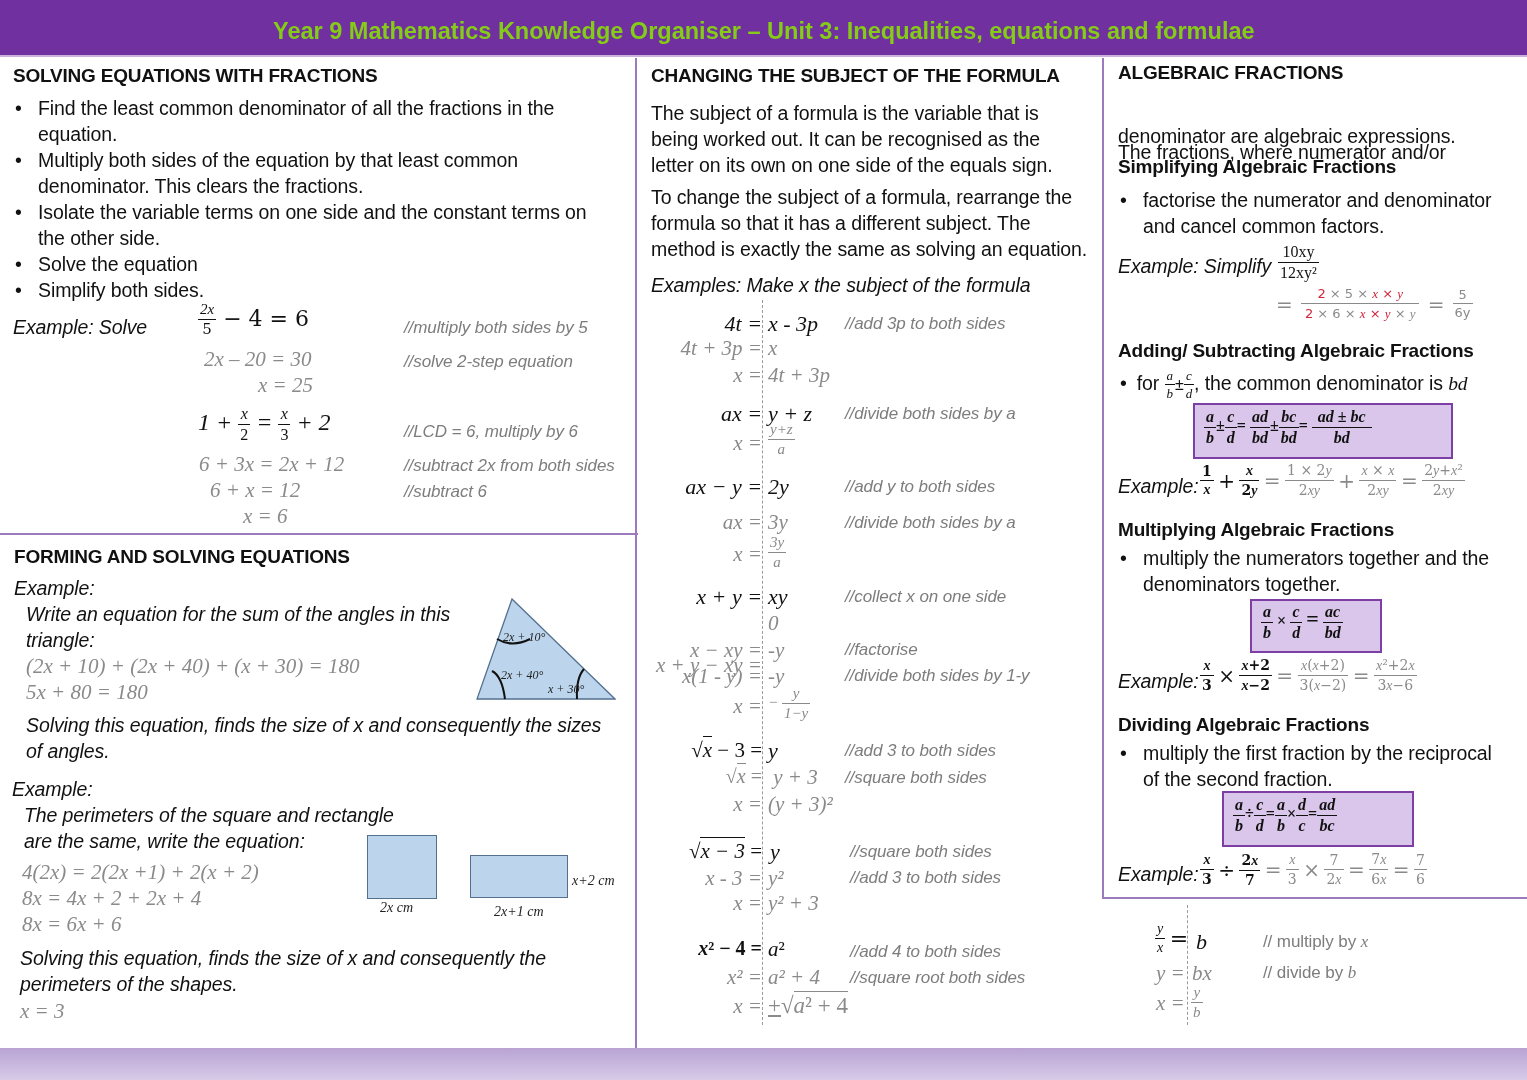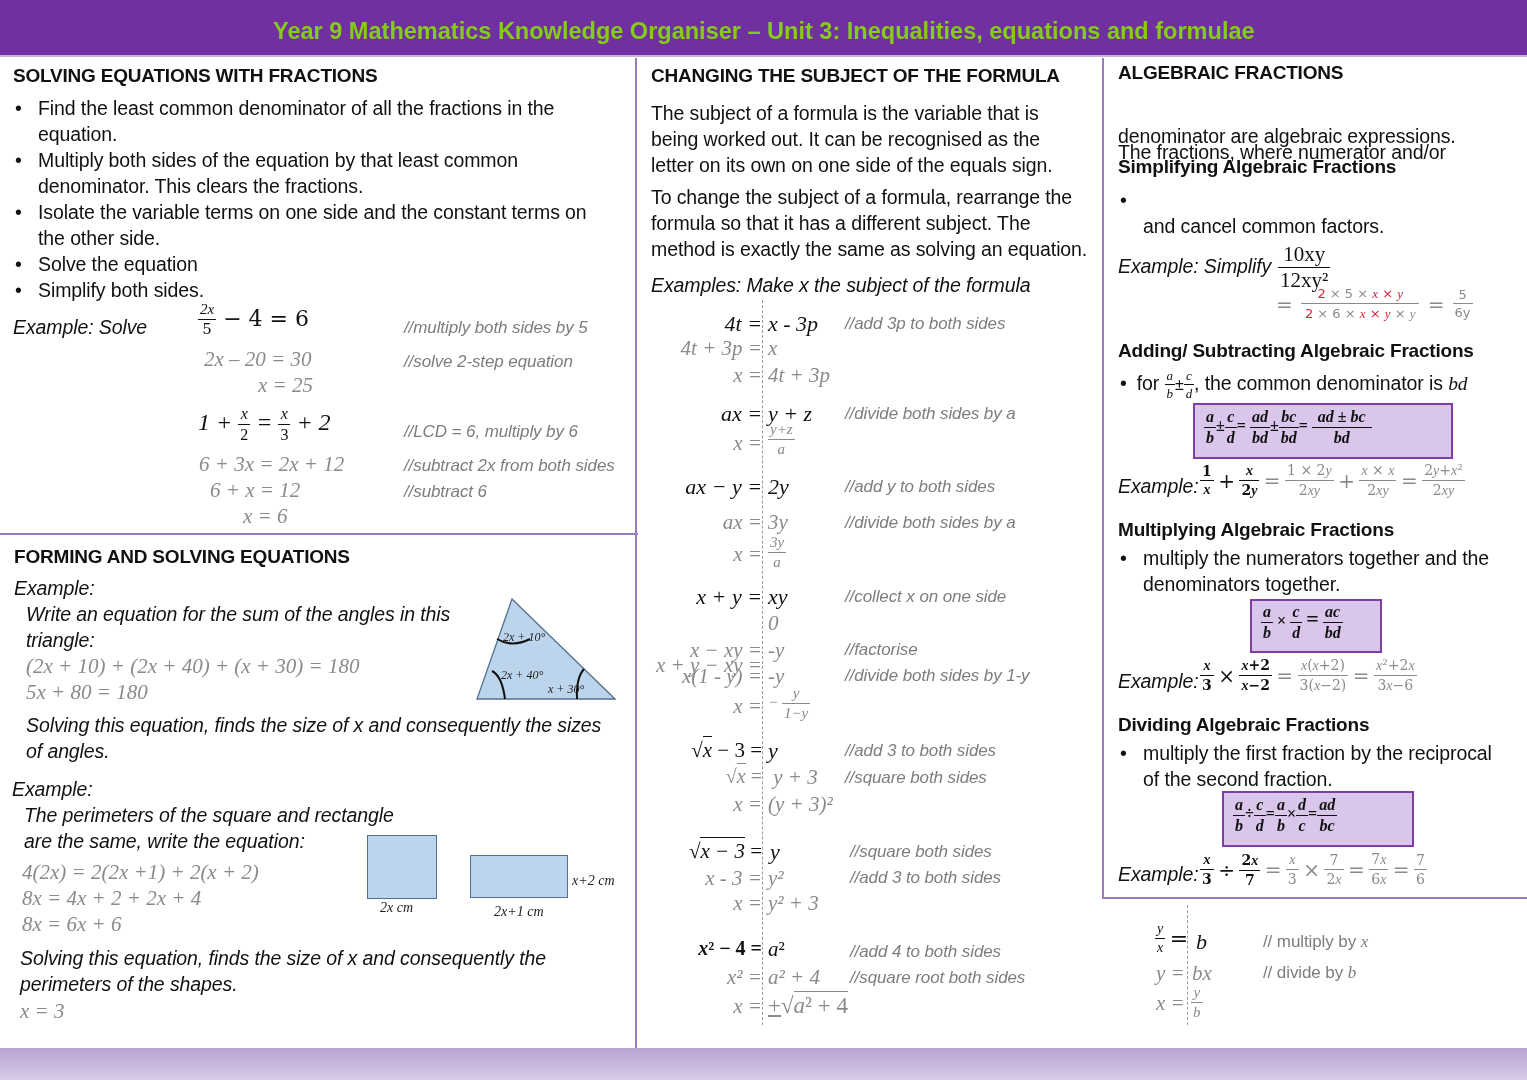--- a/index.html
+++ b/index.html
@@ -212,24 +212,24 @@
   <div class="cmt" style="left:850px; top:968px;">//square root both sides</div>
 </section>
 
 <section>
   <div class="sec-title" style="left:1118px; top:62px;">ALGEBRAIC FRACTIONS</div>
   <div class="txt" style="left:1118px; top:93px;margin-top:46px;">The fractions, where numerator and/or</div>
   <div class="txt" style="left:1118px; top:123px;">denominator are algebraic expressions.</div>
 
   <div class="sub-title" style="left:1118px; top:156px;">Simplifying Algebraic Fractions</div>
   <ul class="bullet-list" style="left:1118px; top:187px; width:405px;">
-    <li><br><span>and cancel common factors.</span></li>
+    <li><span>factorise the numerator and denominator</span><br><span>and cancel common factors.</span></li>
   </ul>
   <div class="txt it" style="left:1118px; top:253px;">Example: Simplify</div>
-  <div class="eq black mathb" style="left:1278px; top:244px; font-size:21px;"><span class="frac"><span class="n">10xy</span><span class="d">12xy²</span></span></div>
+  <div class="eq black mathb" style="left:1278px; top:244px; font-size:16px;"><span class="frac"><span class="n">10xy</span><span class="d">12xy²</span></span></div>
   <div class="eq grey" style="left:1276px; top:287px; font-family:'DejaVu Sans',sans-serif; font-size:13px;">
     <span style="font-size:20px; vertical-align:middle;">=</span>
     <span class="frac" style="margin:0 4px;"><span class="n" style="padding:0 4px 3px;"><span class="red">2</span> × 5 × <span class="red math">x</span> <span class="red">×</span> <span class="red math">y</span></span><span class="d" style="padding:3px 4px 0;"><span class="red">2</span> × 6 × <span class="red math">x</span> <span class="red">×</span> <span class="red math">y</span> × <span class="math">y</span></span></span>
     <span style="font-size:20px; vertical-align:middle;">=</span>
     <span class="frac" style="margin-left:4px;"><span class="n">5</span><span class="d">6y</span></span>
   </div>
 
   <div class="sub-title" style="left:1118px; top:340px;">Adding/ Subtracting Algebraic Fractions</div>
   <div class="txt" style="left:1118px; top:369px; white-space:nowrap;">
     <span style="margin:0 10px 0 2px;">•</span><span>for</span>

